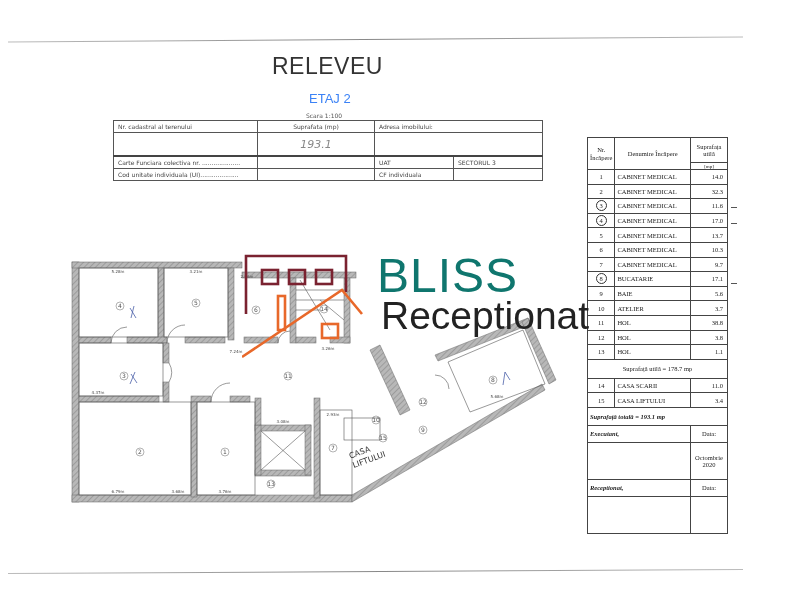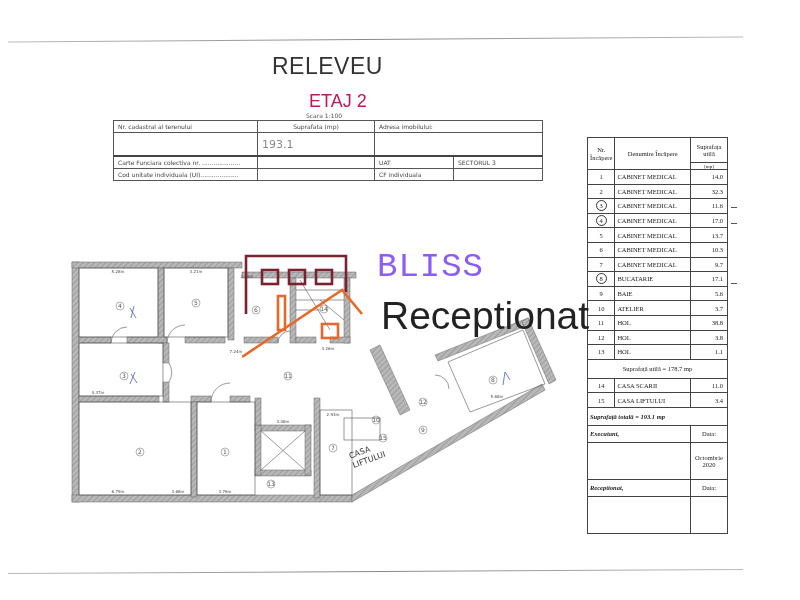--- a/index.html
+++ b/index.html
@@ -1,39 +1,39 @@
 <!DOCTYPE html>
 <html><head>
 <meta charset="utf-8">
 <style>
   html,body{margin:0;padding:0;background:#fff;}
   body{width:800px;height:600px;position:relative;overflow:hidden;font-family:"Liberation Sans",sans-serif;color:#222;}
   .rule{position:absolute;height:1px;background:linear-gradient(90deg,#bbb,#888 50%,#bbb);}
   .title{position:absolute;left:272px;top:53px;font-size:23px;color:#333;letter-spacing:0.5px;font-family:"Liberation Sans",sans-serif;}
-  .subtitle{position:absolute;left:309px;top:91px;font-size:18px;color:#be185d;}
+  .subtitle{position:absolute;left:309px;top:91px;font-size:13px;color:#3b82f6;}
   .scale{position:absolute;left:306px;top:112px;font-size:6px;color:#555;font-family:"DejaVu Sans",sans-serif;}
   table.info{position:absolute;left:113px;top:120px;width:430px;border-collapse:collapse;font-family:"DejaVu Sans",sans-serif;font-size:6px;color:#444;}
   table.info td{border:1px solid #555;padding:1px 4px;height:9px;vertical-align:middle;}
-  table.info td.big{font-size:11px;color:#888;height:20px;}
+  table.info td.big{font-size:11px;color:#888;text-align:center;height:20px;font-style:italic;}
   table.info td.c{text-align:center;}
   table.info tr.thick td{border-top:2px solid #444;}
   table.rooms{position:absolute;left:587px;top:137px;width:141px;border-collapse:collapse;font-family:"Liberation Serif",serif;font-size:6.5px;color:#222;border:1.5px solid #222;}
   table.rooms td{border:1px solid #444;padding:0 2px;height:13.6px;}
   table.rooms td.n{width:22px;text-align:center;}
   table.rooms td.v{width:30px;text-align:right;padding-right:4px;}
   table.rooms td.hd{text-align:center;height:24px;line-height:1.1;}
   table.rooms td.unit{height:6px;font-size:5px;text-align:center;}
   table.rooms td.sum{text-align:center;}
   table.rooms td.tot{font-weight:bold;font-style:italic;}
   table.rooms td.sig{font-weight:bold;font-style:italic;}
   table.rooms td.date{text-align:center;}
   .circ{display:inline-block;border:1px solid #333;border-radius:50%;width:9px;height:9px;line-height:9px;text-align:center;}
   .tick{position:absolute;width:6px;height:1px;background:#555;}
   .plan{position:absolute;left:64px;top:250px;}
-  .logo-text1{position:absolute;left:377px;top:248px;font-size:34px;font-weight:normal;color:#8b5cf6;letter-spacing:1px;font-family:Liberation Mono, monospace;}
+  .logo-text1{position:absolute;left:377px;top:248px;font-size:48px;font-weight:normal;color:#0f766e;letter-spacing:1px;font-family:Liberation Sans, sans-serif;}
   .logo-text2{position:absolute;left:381px;top:294px;font-size:39px;color:#222;font-family:"Liberation Sans",sans-serif;}
 </style>
 </head>
 <body>
 
 <div class="rule" style="left:8px;top:39px;width:735px;transform:rotate(-0.4deg);"></div>
 <div class="rule" style="left:8px;top:571px;width:735px;transform:rotate(-0.3deg);"></div>
 
 <div class="title">RELEVEU</div>
 <div class="subtitle">ETAJ 2</div>

